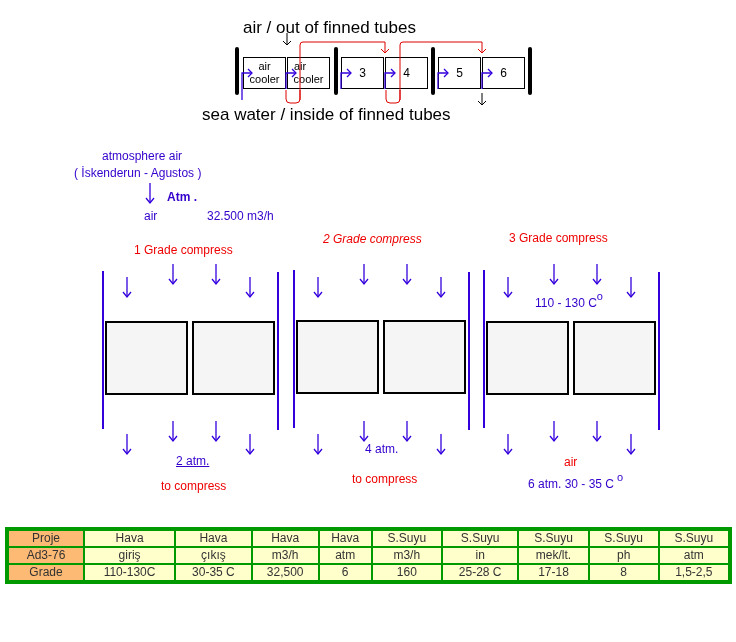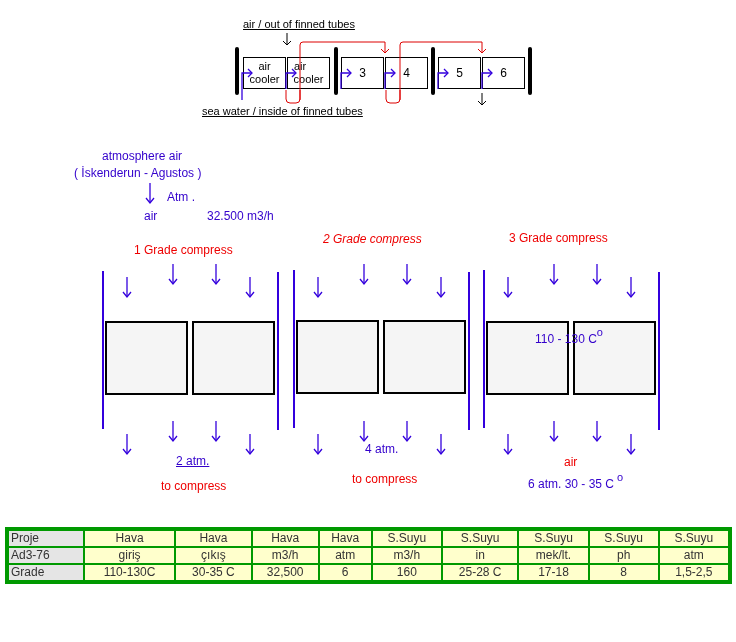--- a/index.html
+++ b/index.html
@@ -3,35 +3,35 @@
 <meta charset="utf-8">
 <style>
   html, body { margin: 0; padding: 0; background: #ffffff; }
   body { width: 736px; height: 642px; position: relative; overflow: hidden;
          font-family: "Liberation Sans", "DejaVu Sans", sans-serif; }
   .abs { position: absolute; white-space: nowrap; }
   .blue { color: #3300cc; }
   .red { color: #ee0000; }
   .blk { color: #000000; }
   .t12 { font-size: 12px; }
-  .t11 { font-size: 11px; text-decoration: underline; }
+  .t11 { font-size: 17px; }
   .vline { position: absolute; width: 2px; background: #3300dd; }
   .box { position: absolute; background: #f5f5f5; border: 2px solid #000; box-sizing: border-box; }
   .sup { position: relative; top: -7px; font-size: 11px; }
   svg.overlay { position: absolute; left: 0; top: 0; }
   
   .mini-box { position: absolute; border: 1px solid #000; background: #fff; box-sizing: border-box;
               font-size: 11px; text-align: center; line-height: 13px; }
   .thick { position: absolute; width: 4px; background: #000; border-radius: 2px; }
   
   table.data { position: absolute; left: 5px; top: 527px; width: 727px; border-collapse: separate;
                border-spacing: 2px; background: #009900; border: 2px solid #009900;
                font-size: 12px; }
   table.data td { background: #ffffcc; color: #333; text-align: center; padding: 0 2px; height: 15px; line-height: 15px; }
-  table.data td.hd { background: #e5e5e5; text-align: left; }
+  table.data td.hd { background: #fdba74; text-align: center; }
 </style>
 </head>
 <body>
 
 <div>
   <span class="abs blk t11" style="left:243px; top:18px;">air  /  out of finned tubes</span>
   <span class="abs blk t11" style="left:202px; top:105px;text-align:right;">sea water /  inside of finned tubes</span>
 
   <div class="thick" style="left:235px; top:47px; height:48px;"></div>
   <div class="thick" style="left:334px; top:47px; height:48px;"></div>
@@ -92,21 +92,21 @@
       <polyline points="478,49 482,53 486,49"></polyline>
       <path d="M300,90 L300,99 Q300,103 296,103 L290,103 Q286,103 286,99 L286,90" stroke-dasharray="none"></path>
       <path d="M400,90 L400,99 Q400,103 396,103 L390,103 Q386,103 386,99 L386,90"></path>
     </g>
   </svg>
 </div>
 
 <div>
   <span class="abs blue t12" style="left:102px; top:149px;">atmosphere air</span>
   <span class="abs blue t12" style="left:74px; top:166px;">( İskenderun - Agustos )</span>
-  <span class="abs blue t12" style="left:167px; top:190px;">Atm .</span>
+  <span class="abs blue t12" style="left:167px; top:190px;font-weight:bold;">Atm .</span>
   <span class="abs blue t12" style="left:144px; top:209px;">air</span>
   <span class="abs blue t12" style="left:162px; top:209px;margin-left:45px;">32.500 m3/h</span>
 </div>
 
 <span class="abs red t12" style="left:134px; top:243px;">1 Grade compress</span>
 <span class="abs red t12" style="left:323px; top:232px;font-style:italic;">2  Grade compress</span>
 <span class="abs red t12" style="left:509px; top:231px;">3  Grade compress</span>
 
 <div class="vline" style="left:102px; top:271px; height:158px;"></div>
 <div class="vline" style="left:277px; top:272px; height:158px;"></div>
@@ -115,21 +115,21 @@
 <div class="vline" style="left:483px; top:270px; height:158px;"></div>
 <div class="vline" style="left:658px; top:272px; height:158px;"></div>
 
 <div class="box" style="left:105px; top:321px; width:83px; height:74px;"></div>
 <div class="box" style="left:192px; top:321px; width:83px; height:74px;"></div>
 <div class="box" style="left:296px; top:320px; width:83px; height:74px;"></div>
 <div class="box" style="left:383px; top:320px; width:83px; height:74px;"></div>
 <div class="box" style="left:486px; top:321px; width:83px; height:74px;"></div>
 <div class="box" style="left:573px; top:321px; width:83px; height:74px;"></div>
 
-<span class="abs blue t12" style="left:535px; top:296px;margin-top:36px;"><span>110 - 130 C</span><span class="sup">o</span></span>
+<span class="abs blue t12" style="left:535px; top:296px;"><span>110 - 130 C</span><span class="sup">o</span></span>
 
 <span class="abs blue t12" style="left:176px; top:454px;text-decoration:underline;">2 atm.</span>
 <span class="abs red t12" style="left:161px; top:479px;">to compress</span>
 
 <span class="abs blue t12" style="left:365px; top:442px;">4 atm.</span>
 <span class="abs red t12" style="left:352px; top:472px;">to compress</span>
 
 <span class="abs red t12" style="left:564px; top:455px;">air</span>
 <span class="abs blue t12" style="left:528px; top:477px;"><span>6 atm. 30 - 35 C</span><span class="sup" style="margin-left:3px;">o</span></span>
 

